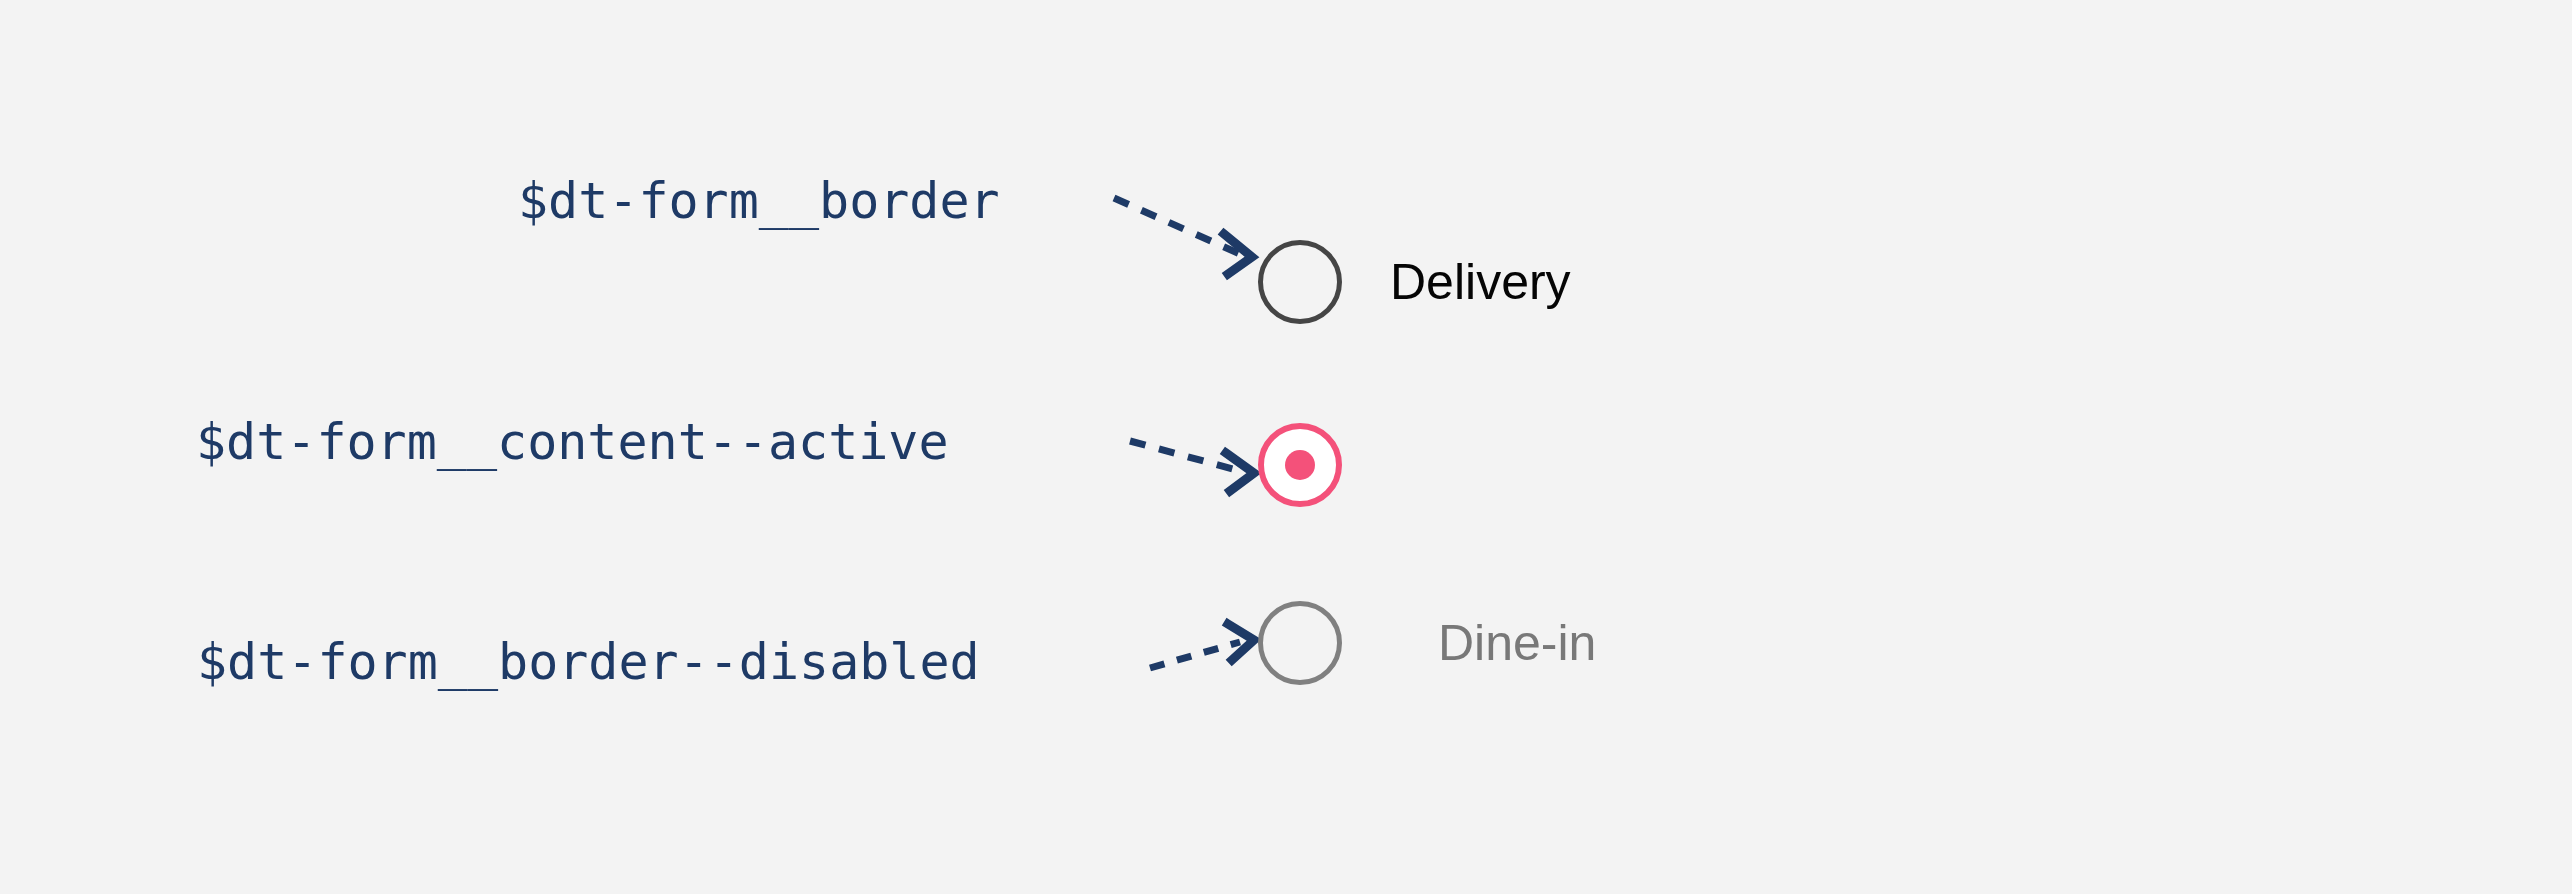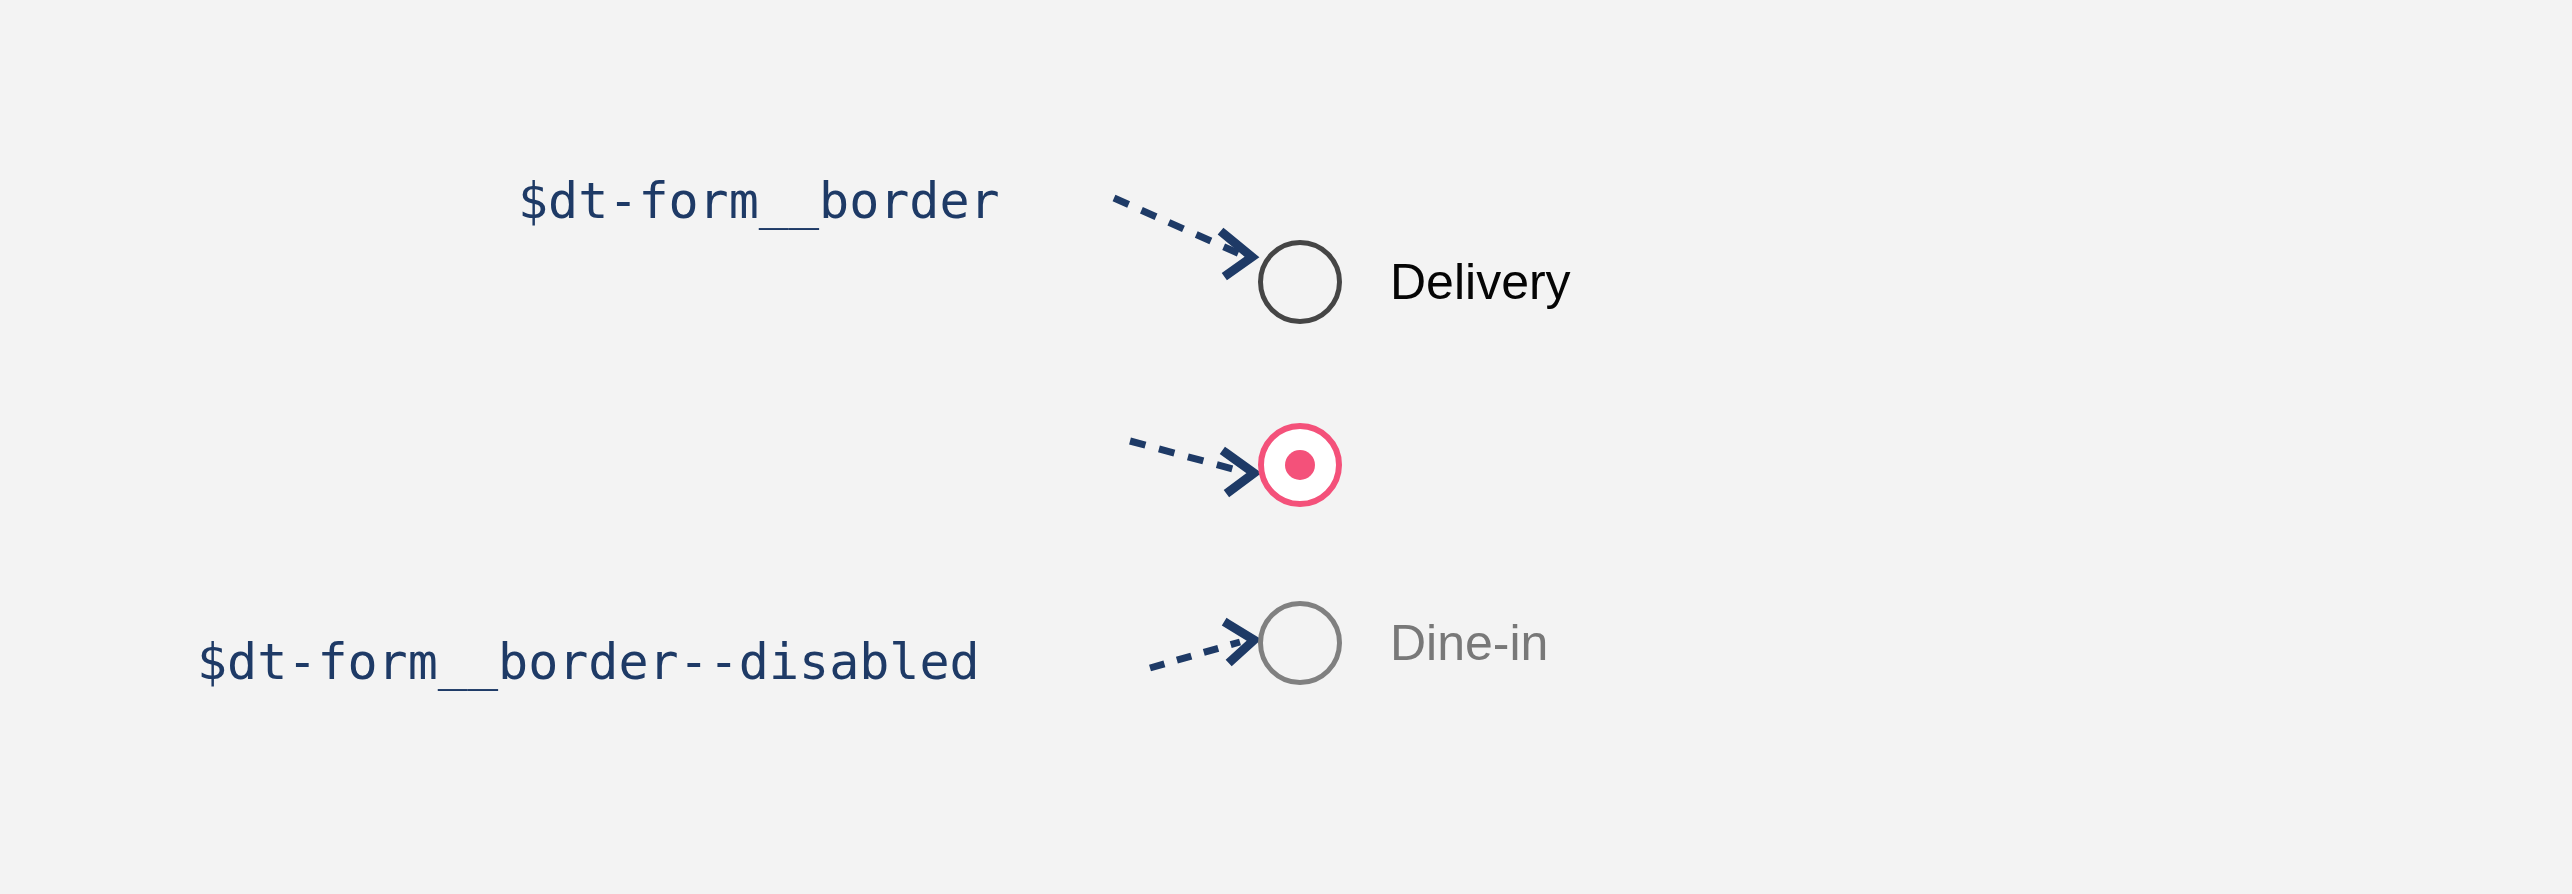--- a/index.html
+++ b/index.html
@@ -59,21 +59,21 @@
 
   
   .radio-row {
     position: absolute;
     display: flex;
     align-items: center;
     left: 1258px;
   }
   .radio-row--delivery { top: 240px; }
   .radio-row--pickup   { top: 423px; }
-  .radio-row--dinein   { top: 601px; }
+  .radio-row--dinein   { top: 601px; gap: 48px; }
 
   .radio-control {
     position: relative;
     width: 84px;
     height: 84px;
     flex: 0 0 84px;
     box-sizing: border-box;
     border-radius: 50%;
     background: transparent;
   }
@@ -116,20 +116,21 @@
 
 <div id="stage">
 
   <div class="token-label token-label--border">$dt-form__border</div>
 
   <svg class="arrow-svg arrow--border" width="160" height="100" viewBox="0 0 160 100" aria-hidden="true">
     <path class="arrow-line" d="M 2 12 L 128 68" stroke-dasharray="16 14"></path>
     <path class="arrow-head" d="M 112 48 L 140 71 L 116 88"></path>
   </svg>
 
+  <div class="token-label token-label--active">$dt-form__content--active</div>
 
   <svg class="arrow-svg arrow--active" width="150" height="80" viewBox="0 0 150 80" aria-hidden="true">
     <path class="arrow-line" d="M 2 16 L 112 46" stroke-dasharray="16 14"></path>
     <path class="arrow-head" d="M 98 28 L 126 48 L 102 66"></path>
   </svg>
 
   <div class="token-label token-label--disabled">$dt-form__border--disabled</div>
 
   <svg class="arrow-svg arrow--disabled" width="130" height="80" viewBox="0 0 130 80" aria-hidden="true">
     <path class="arrow-line" d="M 2 48 L 92 22" stroke-dasharray="15 13"></path>

